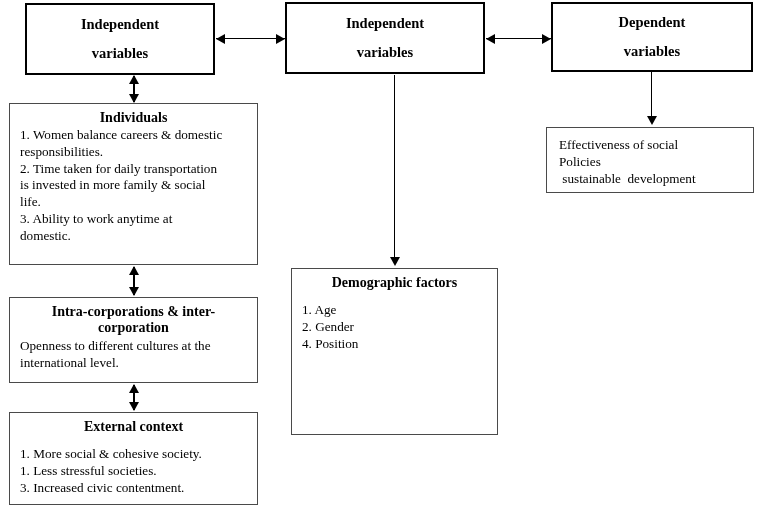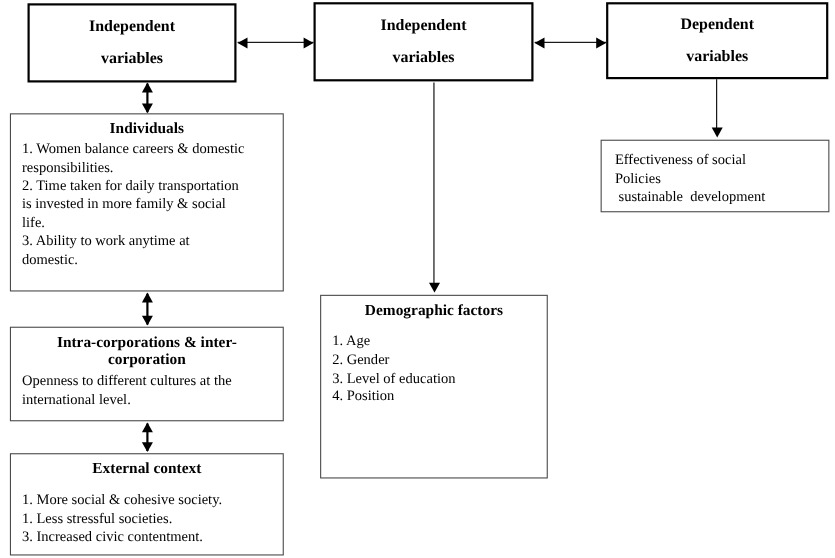--- a/index.html
+++ b/index.html
@@ -159,21 +159,20 @@
   </div>
 
   <div class="line-v" style="left:394px; top:75px; width:1.2px; height:184px;"></div>
   <div class="arrow down" style="left:390px; top:257px;"></div>
 
   <div class="box" style="left:291px; top:268px; width:207px; height:167px; padding:6px 10px 0 10px;">
     <div class="box-title">Demographic factors</div>
     <ul class="list" style="margin-top:11px;">
       <li>1. Age</li>
       <li>2. Gender</li>
-      <li>3. Level of education</li>
       <li>4. Position</li>
     </ul>
   </div>
 
   <div class="line-v" style="left:651px; top:72px; width:1.2px; height:46px;"></div>
   <div class="arrow down" style="left:647px; top:116px;"></div>
 
   <div class="box" style="left:546px; top:127px; width:208px; height:66px; padding:9px 12px 0 12px;">
     <ul class="list">
       <li>Effectiveness of social</li>

